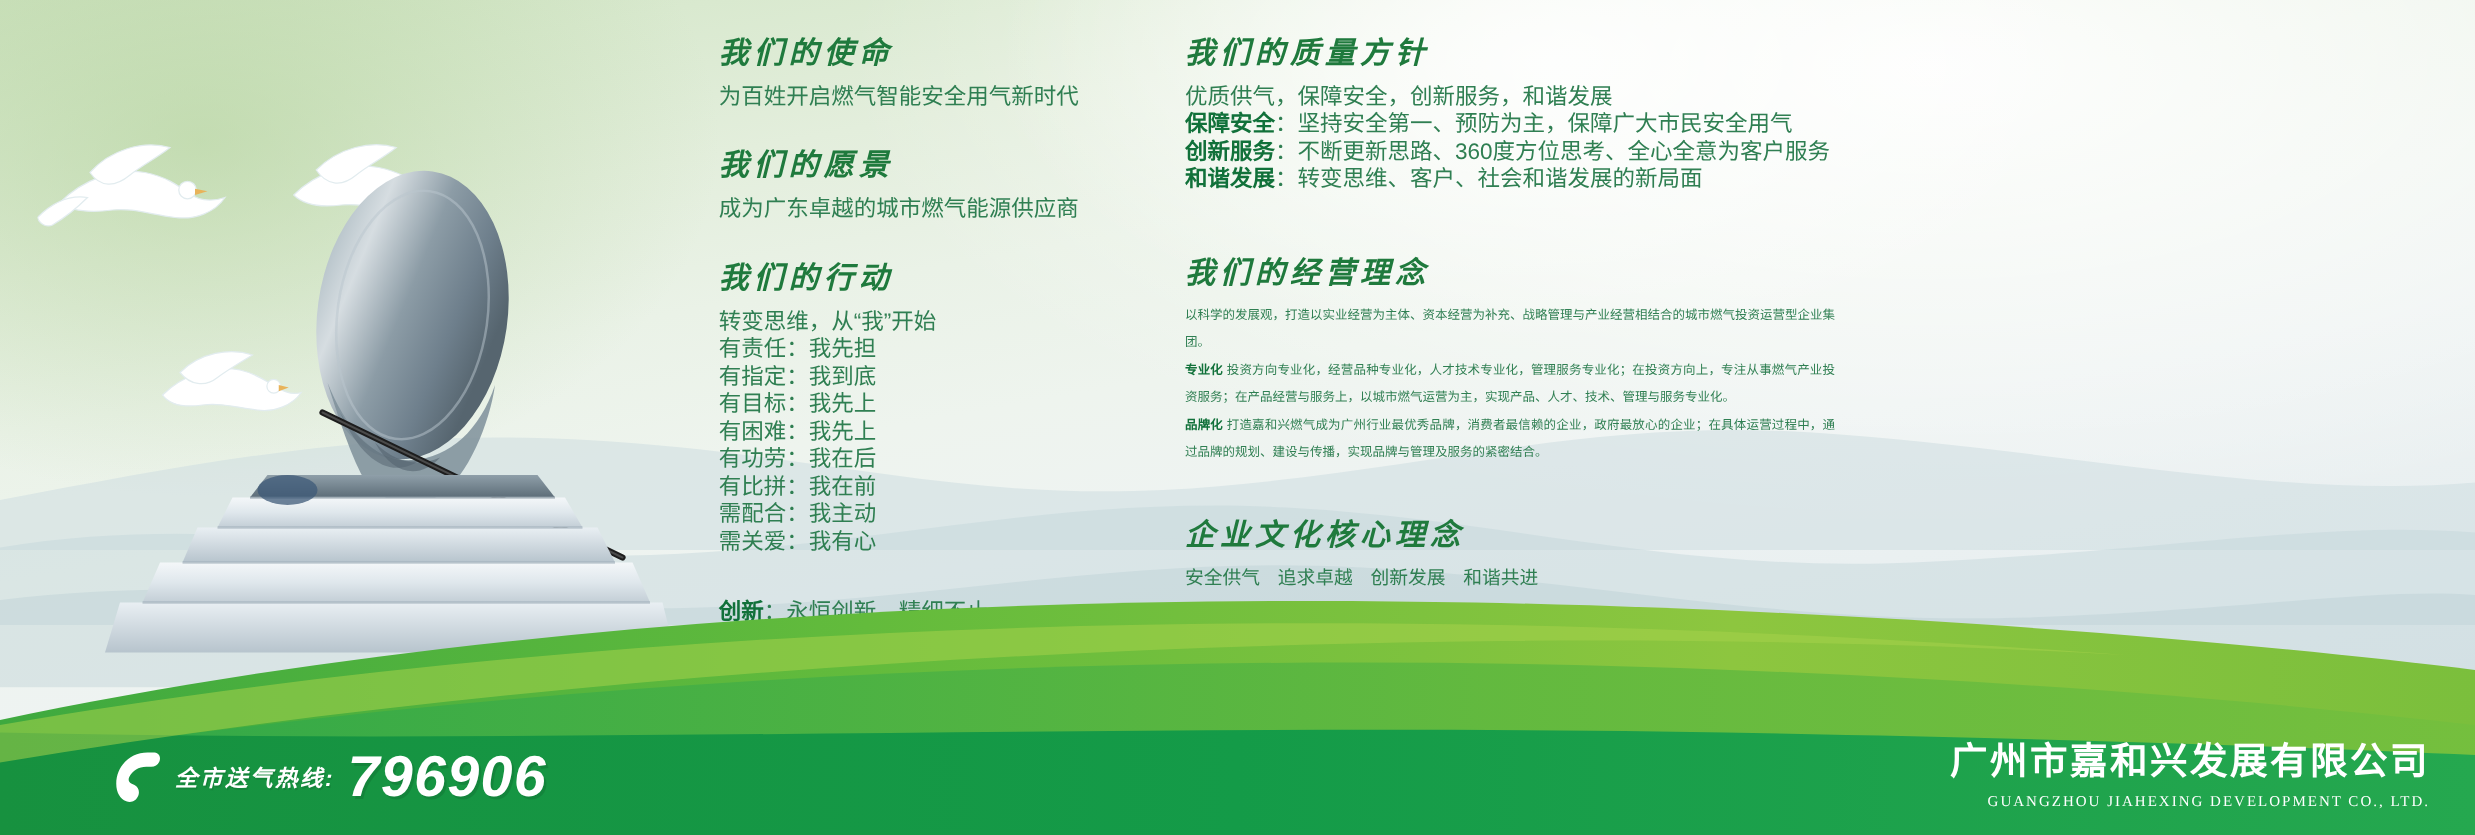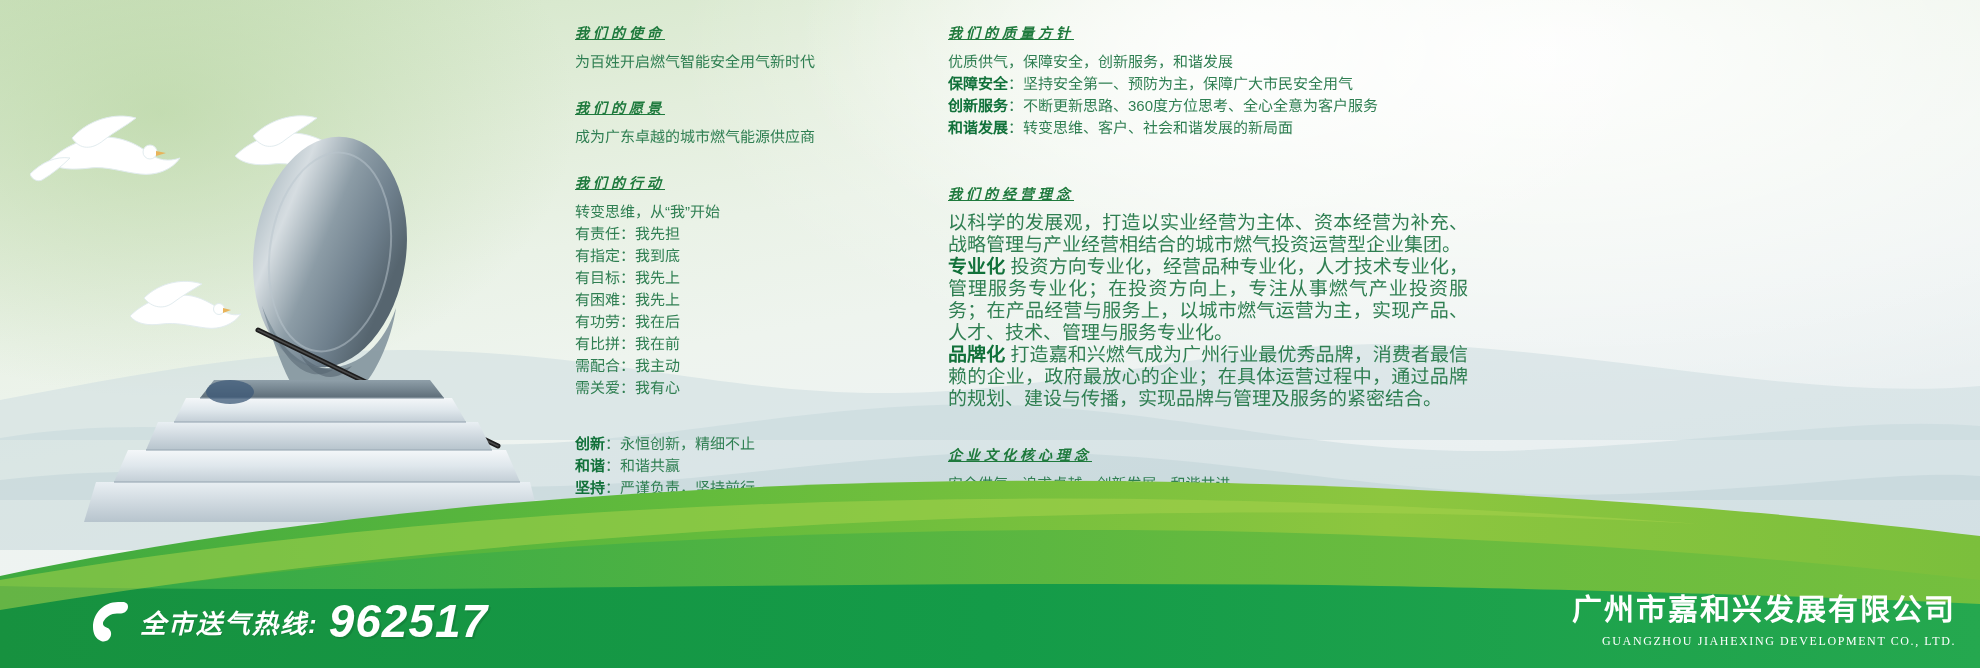--- a/index.html
+++ b/index.html
@@ -87,37 +87,36 @@
   }
   .col-left  { left: 575px;  top: 22px;  width: 330px; }
   .col-right { left: 948px;  top: 22px;  width: 520px; }
 
   .block { margin-bottom: 14px; }
 
   .heading {
     font-family: "Liberation Serif", "DejaVu Serif", serif;
     font-style: italic;
     font-weight: bold;
-    font-size: 14px;
+    font-size: 24px;
     letter-spacing: 4px;
     color: #1f7a3d;
     margin-bottom: 9px;
     white-space: nowrap;
-    text-decoration: underline;
   }
 
   .line {
-    font-size: 15px;
+    font-size: 18px;
     line-height: 22px;
     color: #2f7f52;
     white-space: nowrap;
   }
 
   .para {
-    font-size: 19px;
+    font-size: 10px;
     line-height: 22px;
     color: #2f7f52;
     white-space: normal;
     text-align: justify;
   }
 
   .kw {
     font-weight: bold;
     color: #11713a;
   }
@@ -160,39 +159,39 @@
     align-items: center;
     gap: 10px;
     color: #ffffff;
   }
   .phone-icon { width: 42px; height: 46px; flex: 0 0 auto; }
   .phone-icon svg { display: block; }
 
   .hotline-label {
     font-weight: bold;
     font-style: italic;
-    font-size: 26px;
+    font-size: 18px;
     letter-spacing: 2px;
     color: #ffffff;
     text-shadow: 1px 1px 0 rgba(0,0,0,0.10);
   }
   .hotline-number {
     font-family: "Liberation Sans", "DejaVu Sans", sans-serif;
     font-weight: bold;
     font-style: italic;
     font-size: 46px;
     letter-spacing: 1px;
     color: #ffffff;
     line-height: 46px;
     text-shadow: 2px 2px 0 rgba(0,0,0,0.10);
   }
 
   .company {
     position: absolute;
-    right: 24px;
+    right: 36px;
     bottom: 18px;
     text-align: right;
     color: #ffffff;
   }
   .company-cn {
     font-weight: bold;
     font-size: 30px;
     letter-spacing: 2px;
     line-height: 36px;
     color: #ffffff;
@@ -440,21 +439,21 @@
   <div class="footer-content">
 
     <div class="hotline">
       <span class="phone-icon">
         <svg width="42" height="46" viewBox="0 0 42 46">
           <path d="M30,4 C16,4 5,15 5,29 C5,36 8,41 13,43 C17,44.6 21,42.6 22.6,38.6 C24,35 22.6,31.4 19.6,30 L17,28.8
                    C15,27.8 14.4,25.6 15.4,23.6 C18,18.6 23,15.4 29,15.4 L33,15.4 C37,15.4 40,12.4 40,8.6 C40,5.6 37.6,4 34.6,4 Z" fill="#ffffff"></path>
         </svg>
       </span>
       <span class="hotline-label">全市送气热线:</span>
-      <span class="hotline-number">962517</span>
+      <span class="hotline-number">796906</span>
     </div>
 
     <div class="company">
       <div class="company-cn">广州市嘉和兴发展有限公司</div>
       <div class="company-en">GUANGZHOU JIAHEXING DEVELOPMENT CO., LTD.</div>
     </div>
 
   </div>
 
 </div>

